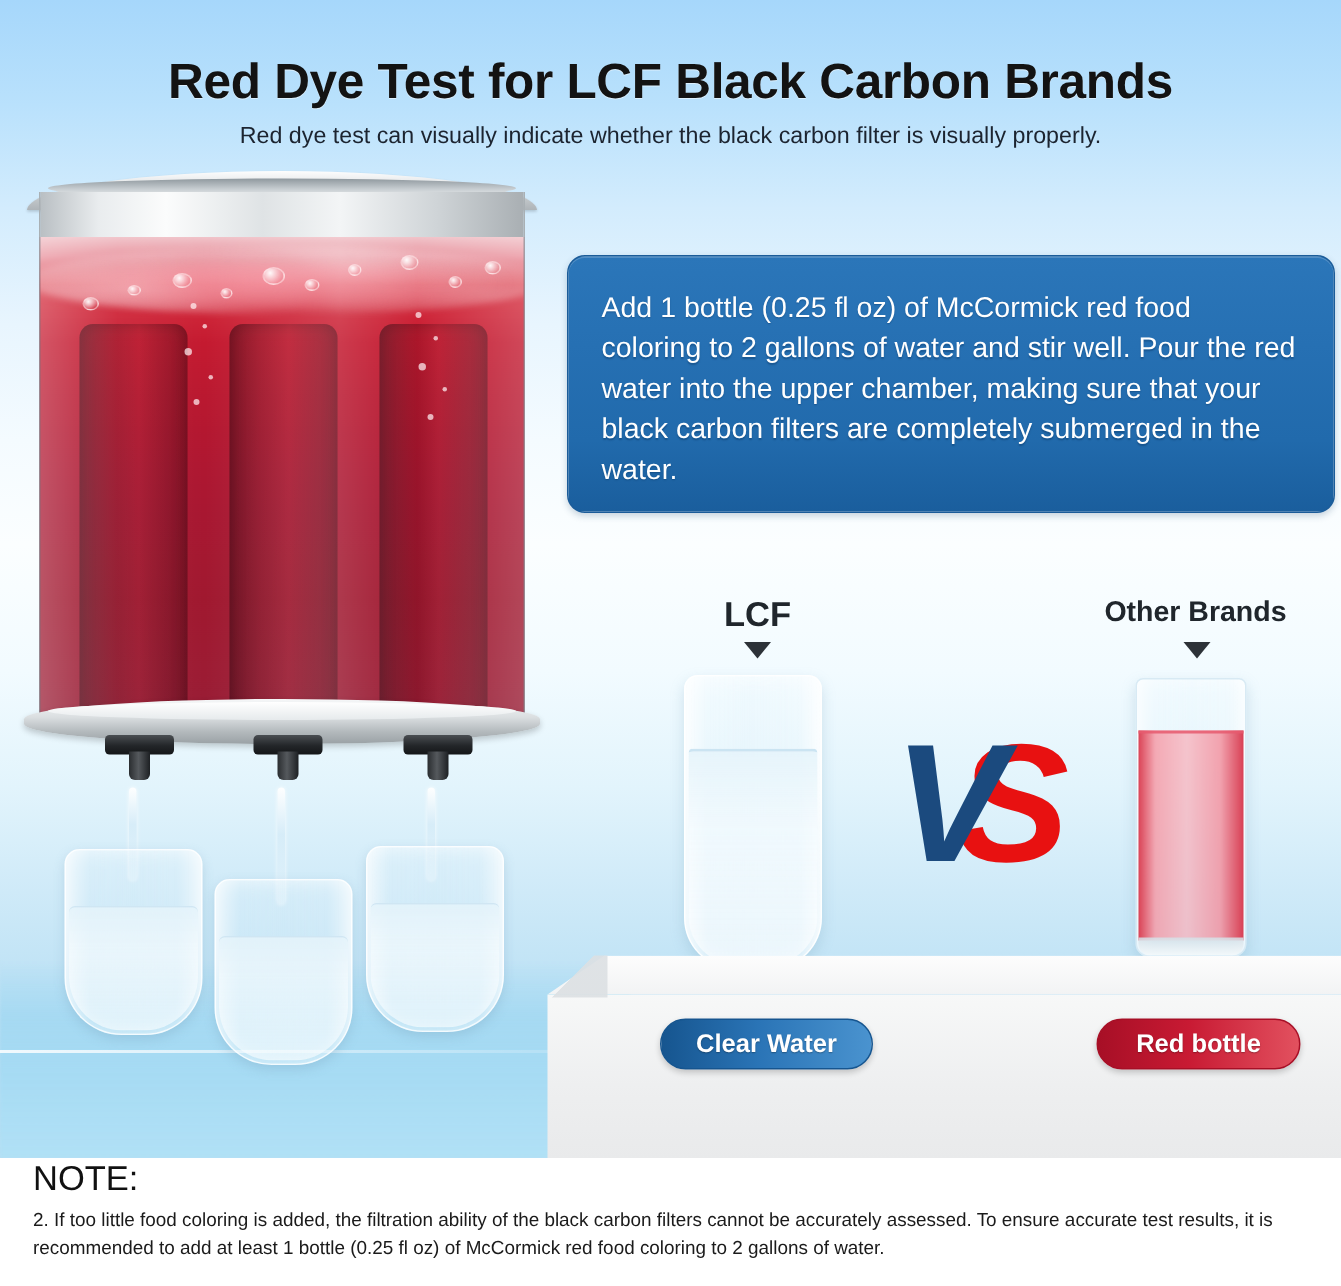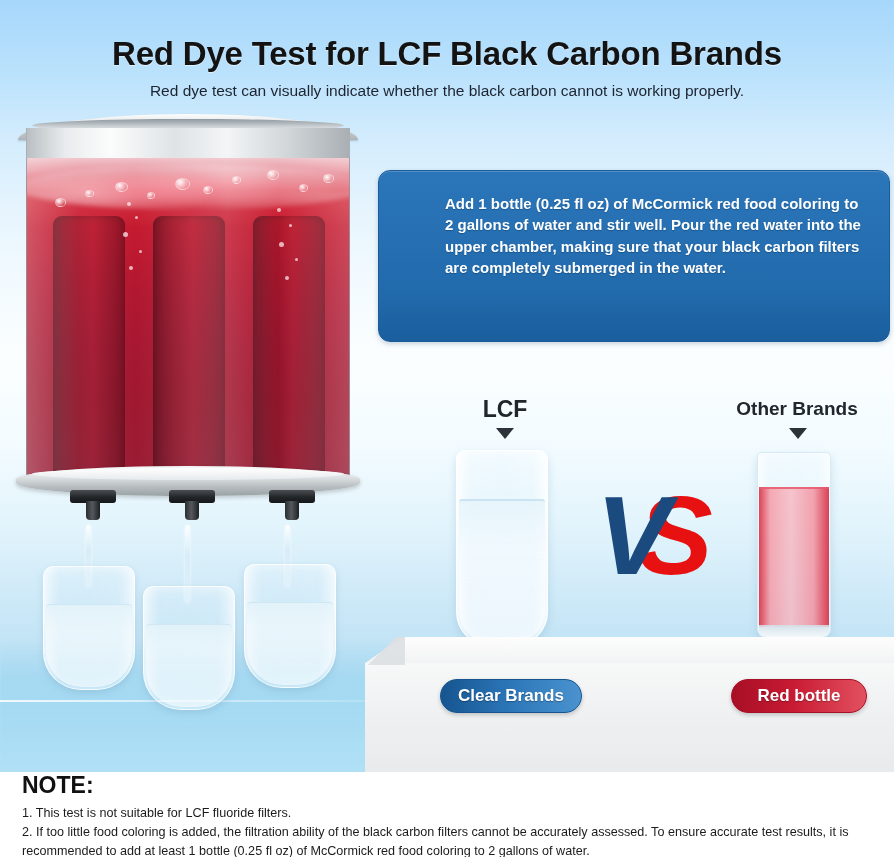--- a/index.html
+++ b/index.html
@@ -175,23 +175,22 @@
   
   .callout {
     position:absolute; left:378px; top:170px; width:512px; height:172px;
     border-radius:12px;
     background:linear-gradient(180deg,#2b76b9 0%,#2670b3 35%,#216aac 72%,#1a5e9d 100%);
     border:1px solid #1b5c99;
     box-shadow:0 2px 5px rgba(20,60,100,.22), inset 0 1px 0 rgba(255,255,255,.18);
     padding:22px 24px 0 22px;
   }
   .callout-text {
-    color:#ffffff; font-size:15px; font-weight:bold; line-height:1.42;
+    color:#ffffff; font-size:19px; font-weight:normal; line-height:1.42;
     text-shadow:0 1px 1px rgba(0,40,80,.35);
-    margin-left:44px;
   }
 
   
   .cmp-label {
     position:absolute; font-size:23px; font-weight:bold; color:#20262c; text-align:center;
   }
   .cmp-label.lcf { left:440px; top:396px; width:130px; }
   .cmp-label.other { left:712px; top:398px; width:170px; font-size:19px; }
 
   .arrow-down {
@@ -270,37 +269,37 @@
     border:1px solid #16558f;
   }
   .pill.red {
     left:731px; top:679px; width:136px;
     background:linear-gradient(90deg,#a70f26 0%,#c81a33 45%,#e2515f 100%);
     border:1px solid #a70f26;
   }
 
   
   .note { position:absolute; left:0; top:772px; width:894px; height:85px; background:#ffffff; }
-  .note-title { position:absolute; left:22px; top:0px; font-size:23px; font-weight:bold; color:#111; }
+  .note-title { position:absolute; left:22px; top:0px; font-size:23px; font-weight:normal; color:#111; }
   .note-lines { position:absolute; left:22px; top:32px; width:860px; }
   .note-line { font-size:12.6px; color:#1b1b1b; line-height:1.52; }
 </style>
 </head>
 <body>
 
 <div id="page">
 
   <div class="scene">
     <div class="water-band"></div>
     <div class="water-line"></div>
   </div>
 
   <div class="header">
     <div class="title">Red Dye Test for LCF Black Carbon Brands</div>
-    <div class="subtitle">Red dye test can visually indicate whether the black carbon cannot is working properly.</div>
+    <div class="subtitle">Red dye test can visually indicate whether the black carbon filter is visually properly.</div>
   </div>
 
   <div class="dispenser">
     <div class="rim-top"></div>
     <div class="steel-band"></div>
 
     <div class="tank">
       <div class="wave"></div>
       <div class="wave2"></div>
 
@@ -388,27 +387,26 @@
   </div>
 
   <div class="vs">
     <svg width="140" height="112" viewBox="0 0 140 112" xmlns="http://www.w3.org/2000/svg">
       <text x="-2" y="96" font-family="Liberation Sans, sans-serif" font-size="112" font-weight="bold" font-style="italic" fill="#e81111" transform="translate(44,0)">S</text>
       <text x="0" y="96" font-family="Liberation Sans, sans-serif" font-size="112" font-weight="bold" font-style="italic" fill="#1b4a7e">V</text>
     </svg>
   </div>
 
   <div class="pill clear">
-    <span>Clear Brands</span>
+    <span>Clear Water</span>
   </div>
   <div class="pill red">
     <span>Red bottle</span>
   </div>
 
   <div class="note">
     <div class="note-title">NOTE:</div>
     <div class="note-lines">
-      <div class="note-line">1. This test is not suitable for LCF fluoride filters.</div>
       <div class="note-line">2. If too little food coloring is added, the filtration ability of the black carbon filters cannot be accurately assessed. To ensure accurate test results, it is recommended to add at least 1 bottle (0.25 fl oz) of McCormick red food coloring to 2 gallons of water.</div>
     </div>
   </div>
 
 </div>
 
 </body></html>

